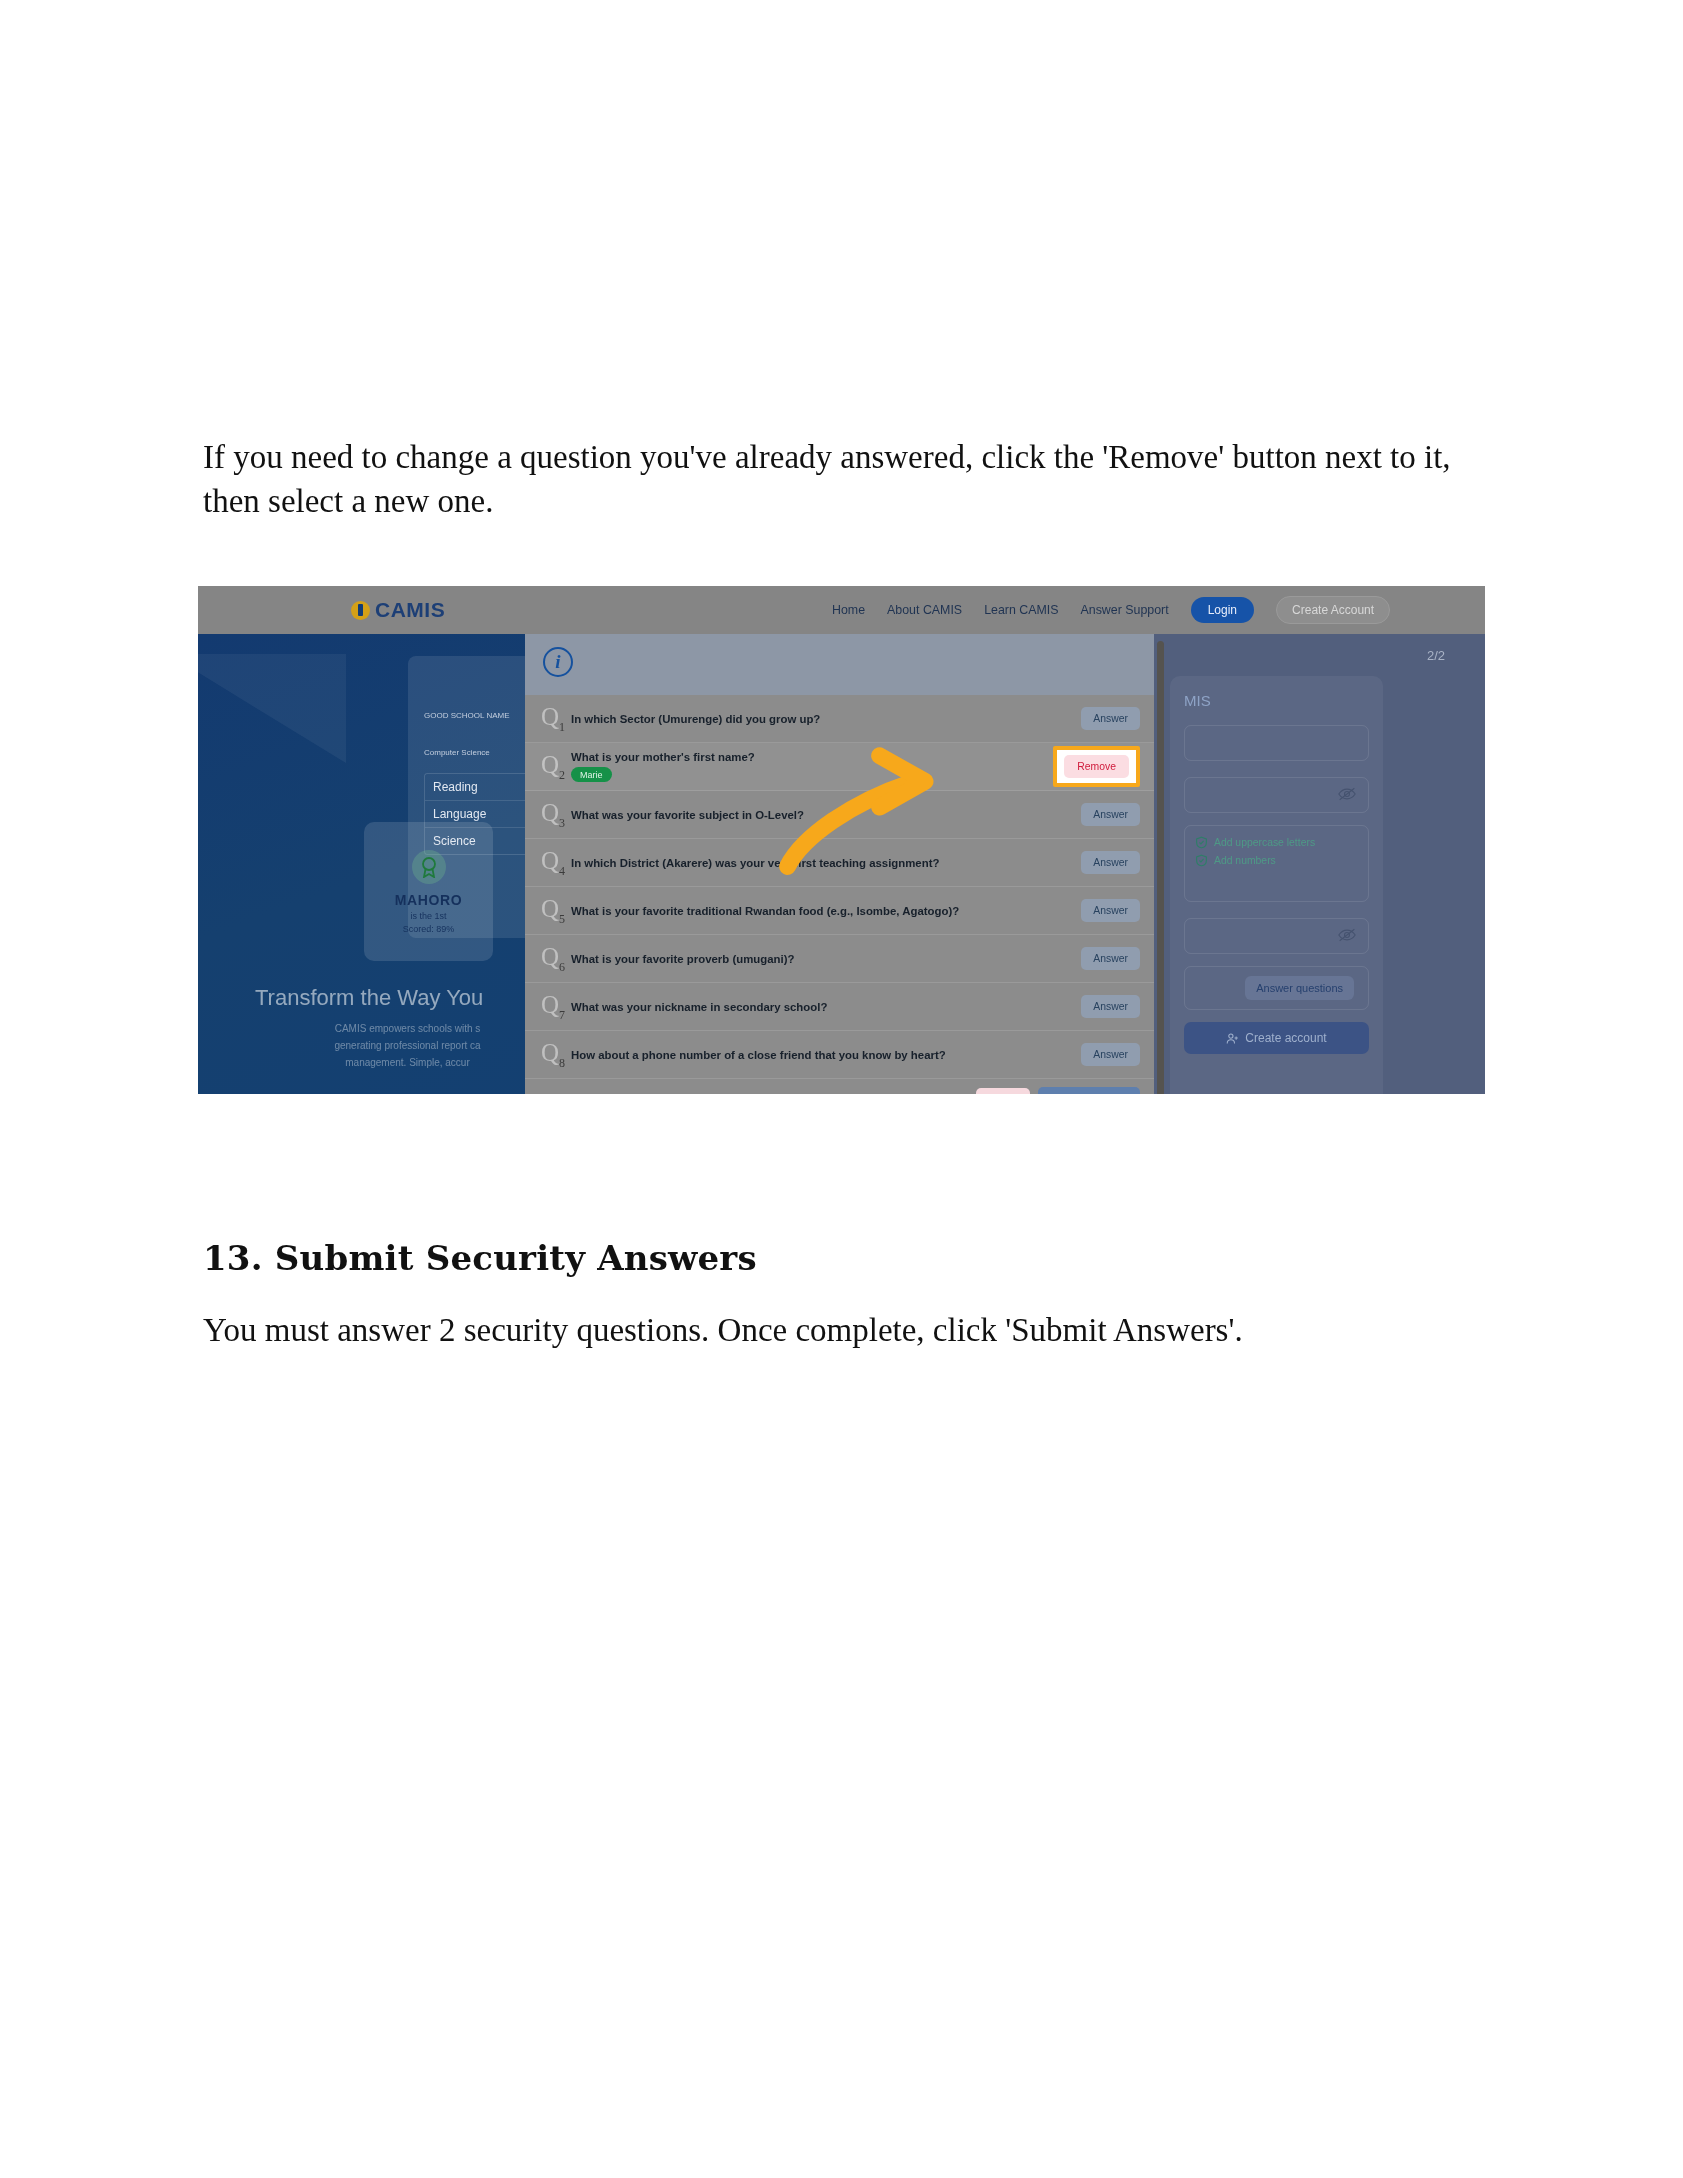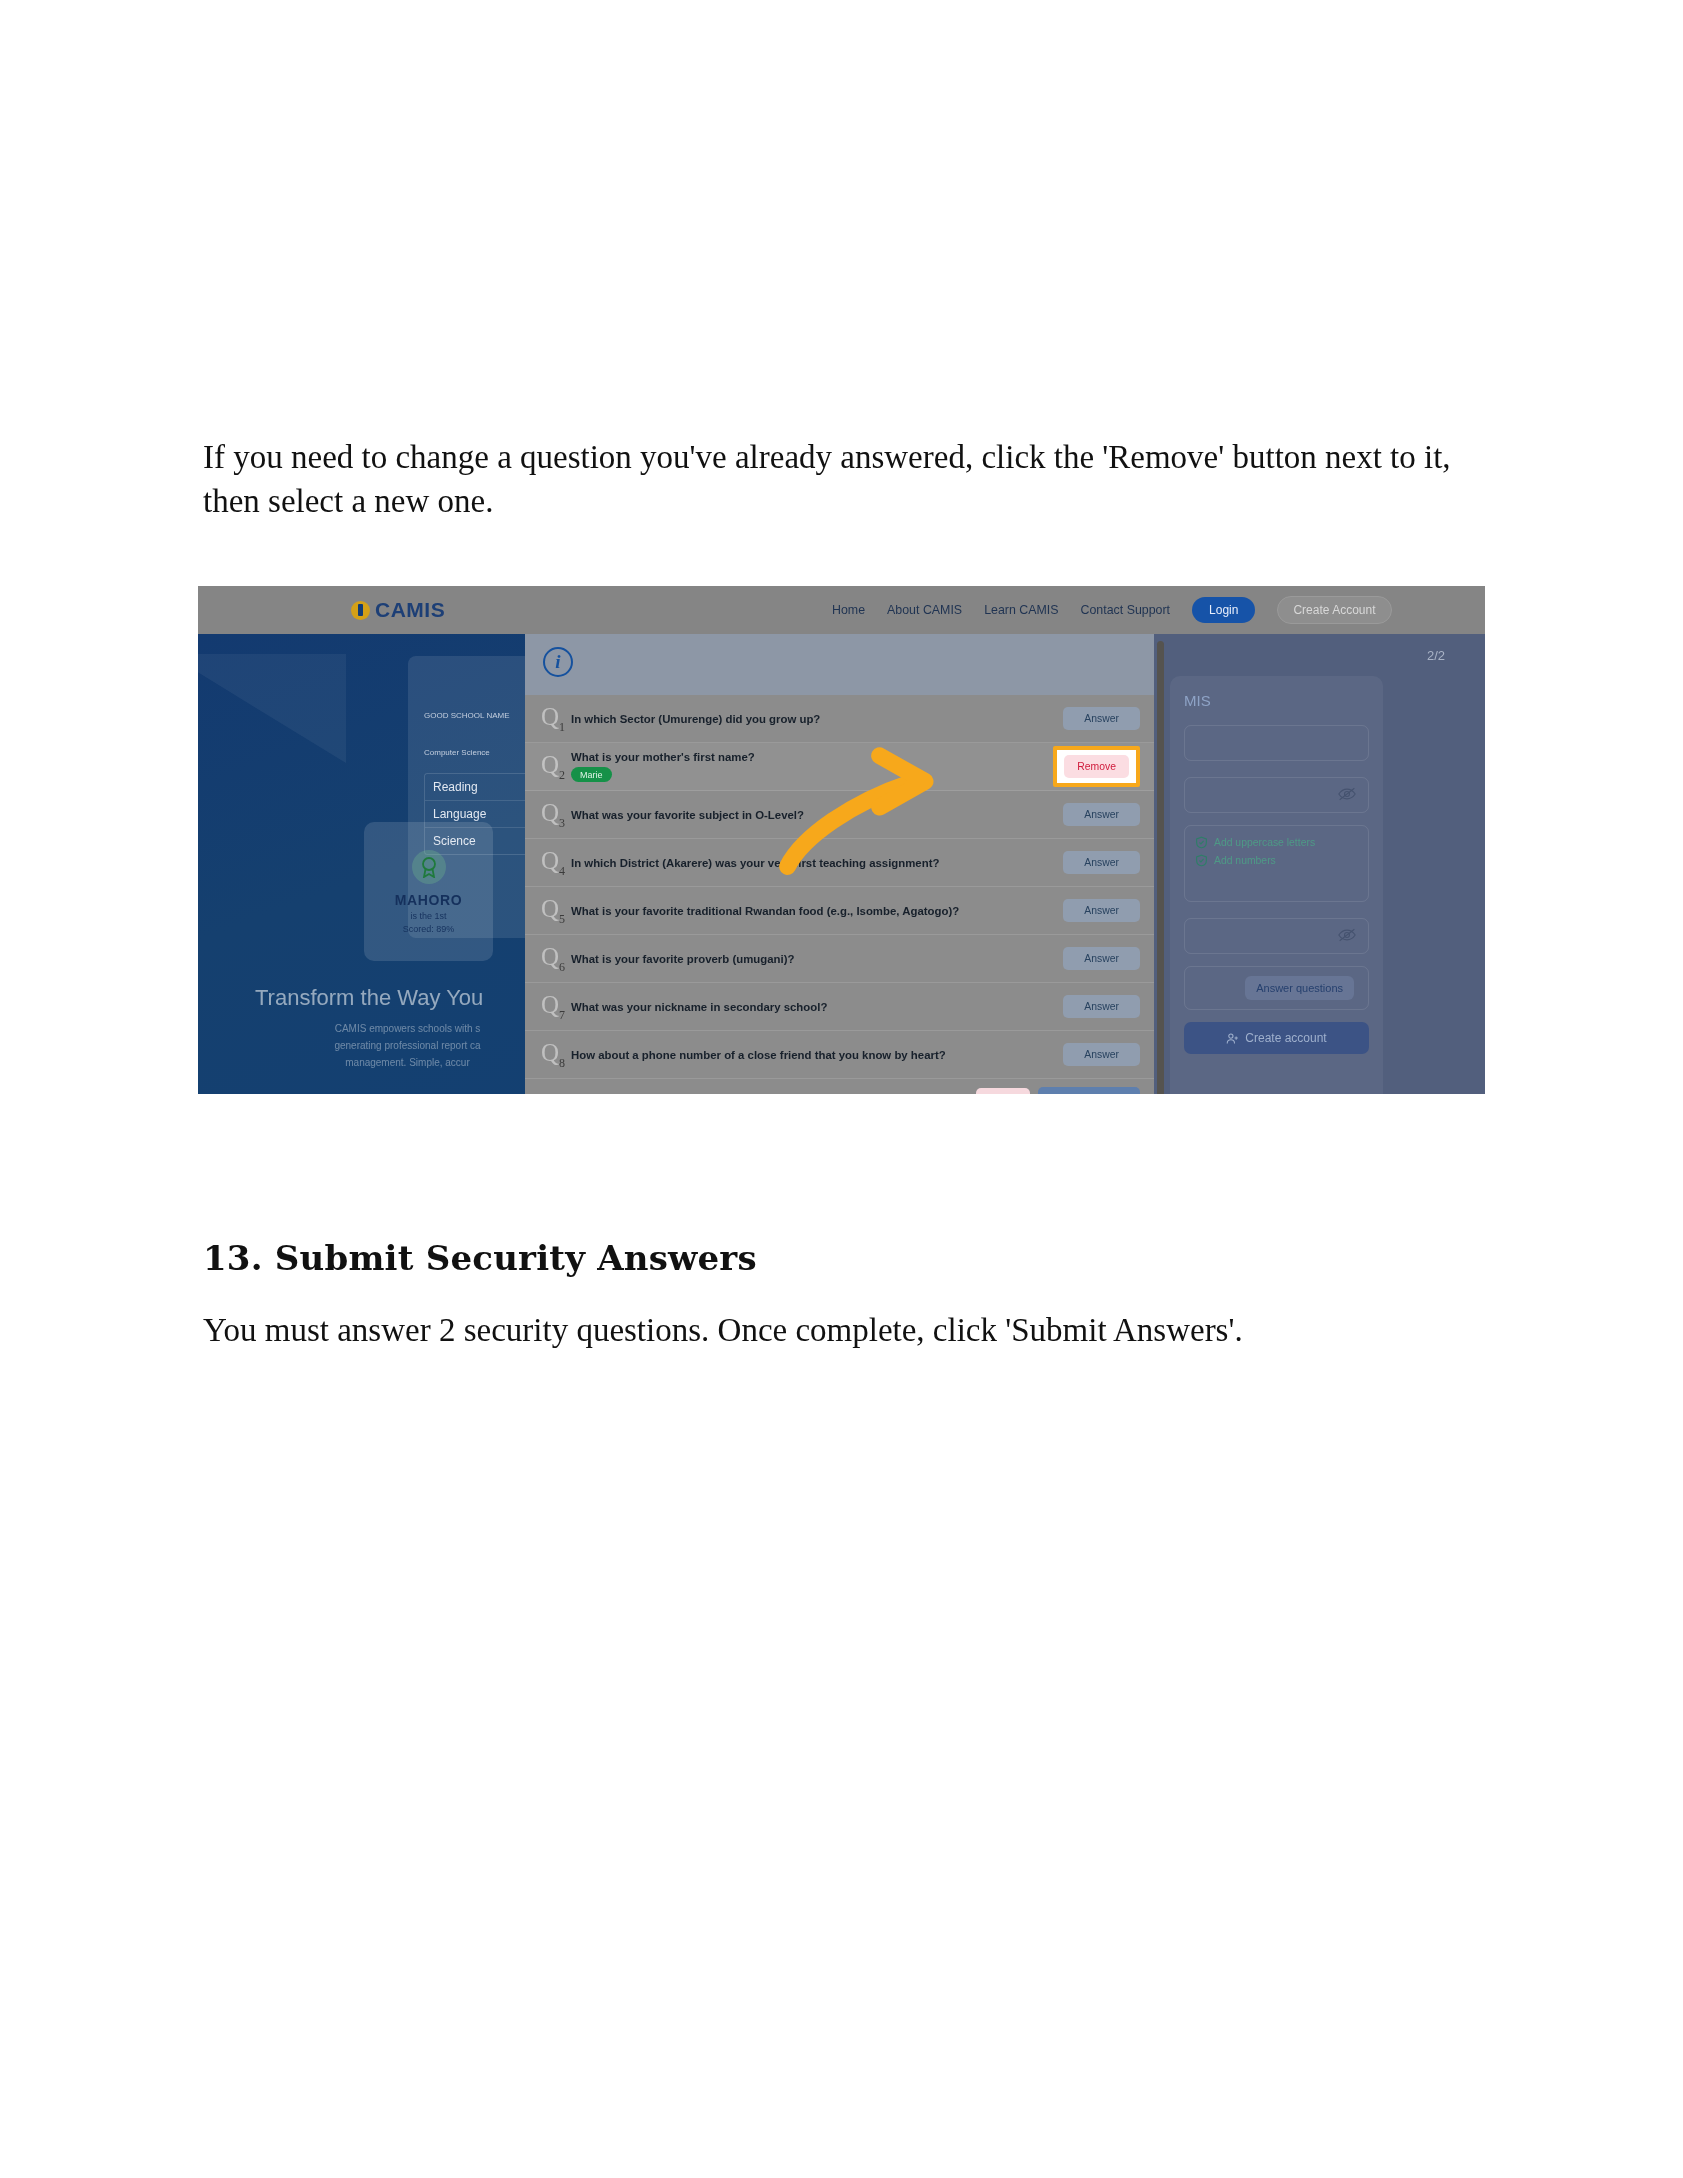--- a/index.html
+++ b/index.html
@@ -223,21 +223,21 @@
   .qtext { flex: 1 1 auto; }
   .qlabel { font-size: 11.4px; color: #17202b; font-weight: 600; }
   .qbadge {
     display: inline-block; margin-top: 4px;
     background: #159148; color: #dff3e6;
     font-size: 9px; padding: 2.5px 9px; border-radius: 9px;
   }
   .btn-answer {
     flex: 0 0 auto;
     background: rgba(150,180,225,.42); color: #28425f;
-    font-size: 10.4px; padding: 6px 21px; border-radius: 5px; text-align: center;
+    font-size: 10.4px; padding: 6px 12px; border-radius: 5px; text-align: center;
   }
   .remove-highlight {
     flex: 0 0 auto;
     border: 4px solid #f7a81b;
     background: #ffffff;
     padding: 5px 7px;
     border-radius: 2px;
   }
   .btn-remove {
     background: #fbdde2; color: #d01b3c;
@@ -288,21 +288,21 @@
 
     <div class="navbar">
       <div class="logo-wrap">
         <div class="logo-mark"></div>
         <div class="logo-text">CAMIS</div>
       </div>
       <div class="nav-links">
         <div class="nav-link">Home</div>
         <div class="nav-link">About CAMIS</div>
         <div class="nav-link">Learn CAMIS</div>
-        <div class="nav-link">Contact Support</div>
+        <div class="nav-link">Answer Support</div>
         <div class="btn-login">Login</div>
         <div class="btn-create">Create Account</div>
       </div>
     </div>
 
     <div class="bg-left">
       <div class="tri"></div>
 
       <div class="report-card">
         <div class="report-title">REPORT</div>

